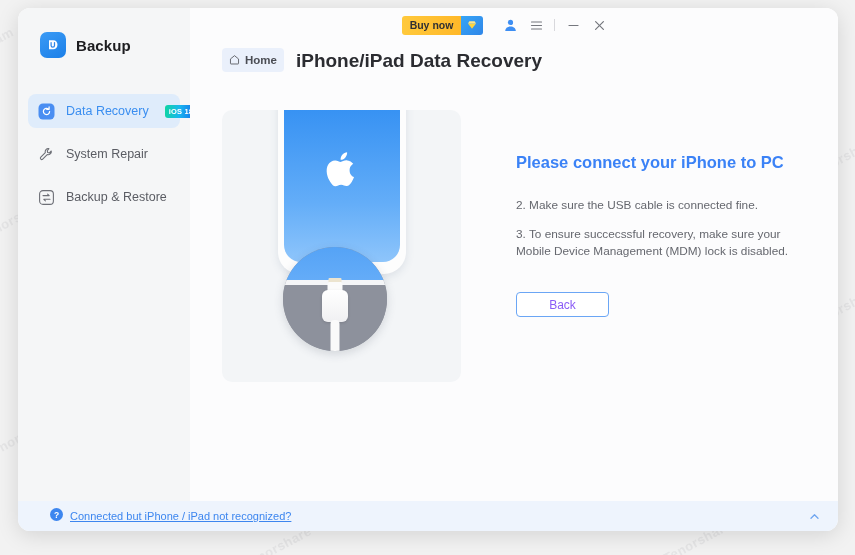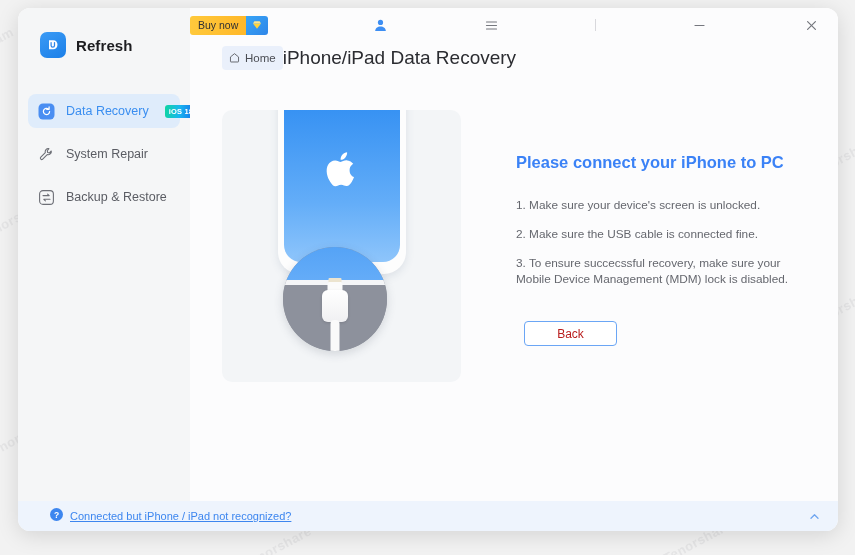--- a/index.html
+++ b/index.html
@@ -139,24 +139,25 @@
     flex-direction: column;
     min-width: 0;
     background: #fcfcfd;
     position: relative;
   }
 
   .titlebar {
     height: 34px;
     display: flex;
     align-items: center;
-    justify-content: space-between;
+    justify-content: center;
     padding-right: 14px;
     gap: 0px;
     flex-shrink: 0;
+    font-weight: bold;
   }
 
   .buy-now {
     display: flex;
     align-items: center;
     height: 19px;
     border-radius: 3px;
     overflow: hidden;
     cursor: pointer;
     margin-right: 14px;
@@ -181,24 +182,26 @@
     cursor: pointer;
   }
   .tb-sep {
     width: 1px; height: 12px;
     background: #d8d8dc;
     margin: 0 5px;
   }
 
   .breadcrumb {
     display: flex;
-    align-items: center;
+    align-items: flex-end;
+    gap: 12px;
     padding: 2px 0 0 32px;
     height: 30px;
     flex-shrink: 0;
+    font-weight: bold;
   }
   .crumb-home {
     display: flex;
     align-items: center;
     gap: 5px;
     background: #eaf0fb;
     border-radius: 4px;
     padding: 3px 7px;
     cursor: pointer;
   }
@@ -363,22 +366,21 @@
     font-size: 12px;
     display: flex;
     align-items: center;
     justify-content: center;
     cursor: pointer;
     border: 1px solid transparent;
   }
   .btn-back {
     background: #ffffff;
     border-color: #6ba6f5;
-    color: #b91c1c;
-    margin-left: 8px;
+    color: #8b5cf6;
   }
   .btn-refresh {
     background: #3d84f5;
     color: #ffffff;
   }
 
   
   .footer {
     height: 30px;
     background: #eef4fd;
@@ -423,21 +425,21 @@
 
     <div class="sidebar">
 
       <div class="brand">
         <span class="brand-logo">
           <svg width="16" height="16" viewBox="0 0 16 16">
             <path d="M4 3.3h4.3c2.6 0 4.2 1.9 4.2 4.4 0 2.6-1.7 4.5-4.3 4.5H4V3.3z" fill="#ffffff"></path>
             <path d="M6.1 5.6v2.9c0 1 .8 1.7 1.7 1.7s1.7-.7 1.7-1.7V5.6" fill="none" stroke="#2f86e8" stroke-width="1.25" stroke-linecap="round"></path>
           </svg>
         </span>
-        <span class="brand-name">Refresh</span>
+        <span class="brand-name">Backup</span>
       </div>
 
       <div class="nav">
 
         <div class="nav-item active">
           <span class="nav-ico">
             <svg width="17" height="17" viewBox="0 0 17 17">
               <rect x="0.5" y="0.5" width="16" height="16" rx="4.5" fill="#4a8ef2"></rect>
               <path d="M11.6 8.5a3.1 3.1 0 1 1-1.1-2.4" fill="none" stroke="#ffffff" stroke-width="1.25" stroke-linecap="round"></path>
               <path d="M11.1 3.9v2.4H8.7" fill="none" stroke="#ffffff" stroke-width="1.25" stroke-linecap="round" stroke-linejoin="round"></path>
@@ -552,21 +554,20 @@
             <div class="mag-bottom"></div>
             <div class="conn-tip"></div>
             <div class="conn-neck"></div>
             <div class="conn-head"></div>
             <div class="conn-cable"></div>
           </div>
         </div>
 
         <div class="panel">
           <div class="panel-title">Please connect your iPhone to PC</div>
-          <div class="step">1. Make sure your device's screen is unlocked.</div>
           <div class="step">2. Make sure the USB cable is connected fine.</div>
           <div class="step">3. To ensure succecssful recovery, make sure your Mobile Device Management (MDM) lock is disabled.</div>
 
           <div class="actions">
             <div class="btn btn-back">Back</div>
           </div>
         </div>
 
       </div>
 

